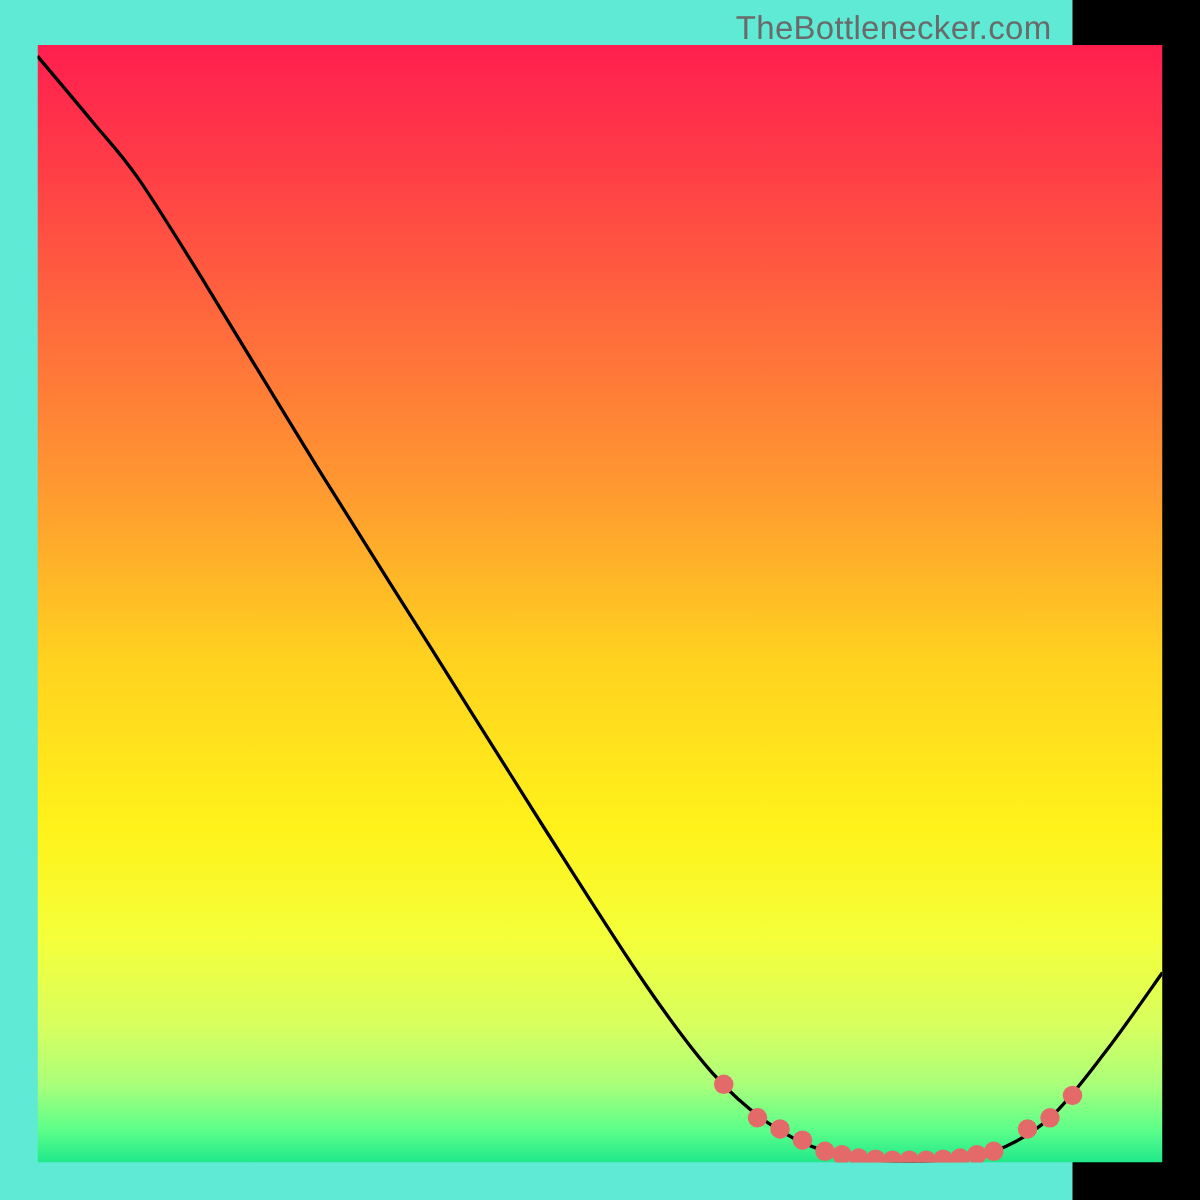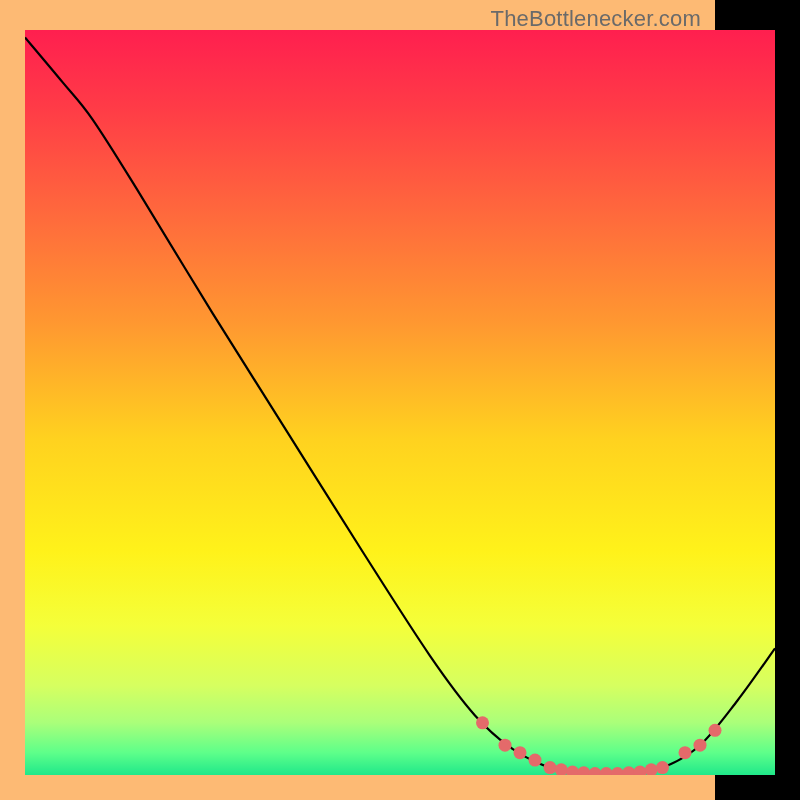--- a/index.html
+++ b/index.html
@@ -8,21 +8,21 @@
     width: 800px;
     height: 800px;
     background: #000;
     font-family: Arial, Helvetica, sans-serif;
     overflow: hidden;
   }
   .frame {
     position: relative;
     width: 715px;
     height: 800px;
-    background: #fdba74;
+    background: #5eead4;
   }
   .watermark {
     position: absolute;
     top: 6px;
     right: 14px;
     font-size: 22px;
     color: #6a6a6a;
     letter-spacing: 0.2px;
   }
   .plot-area {

